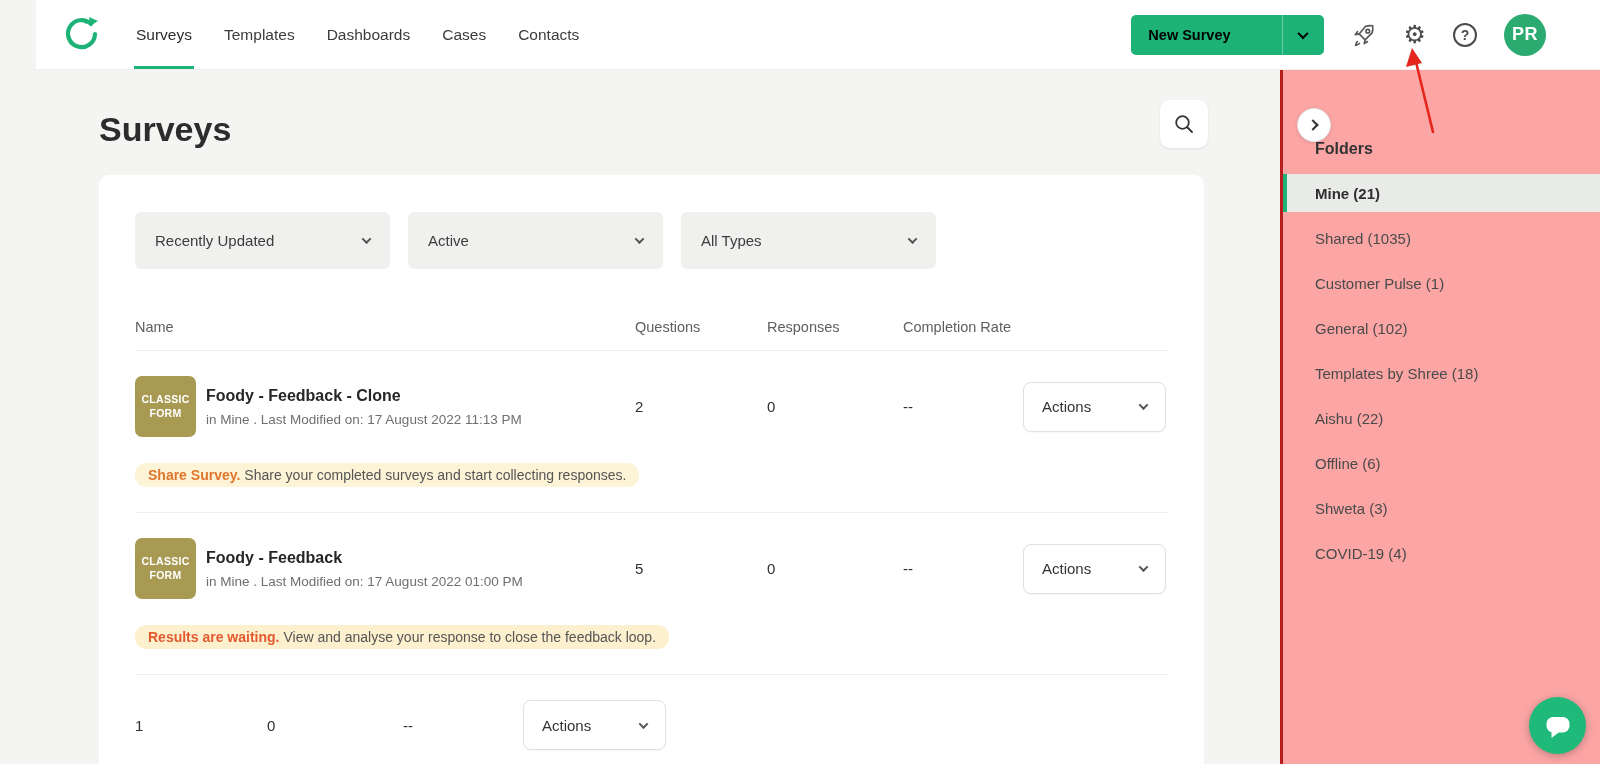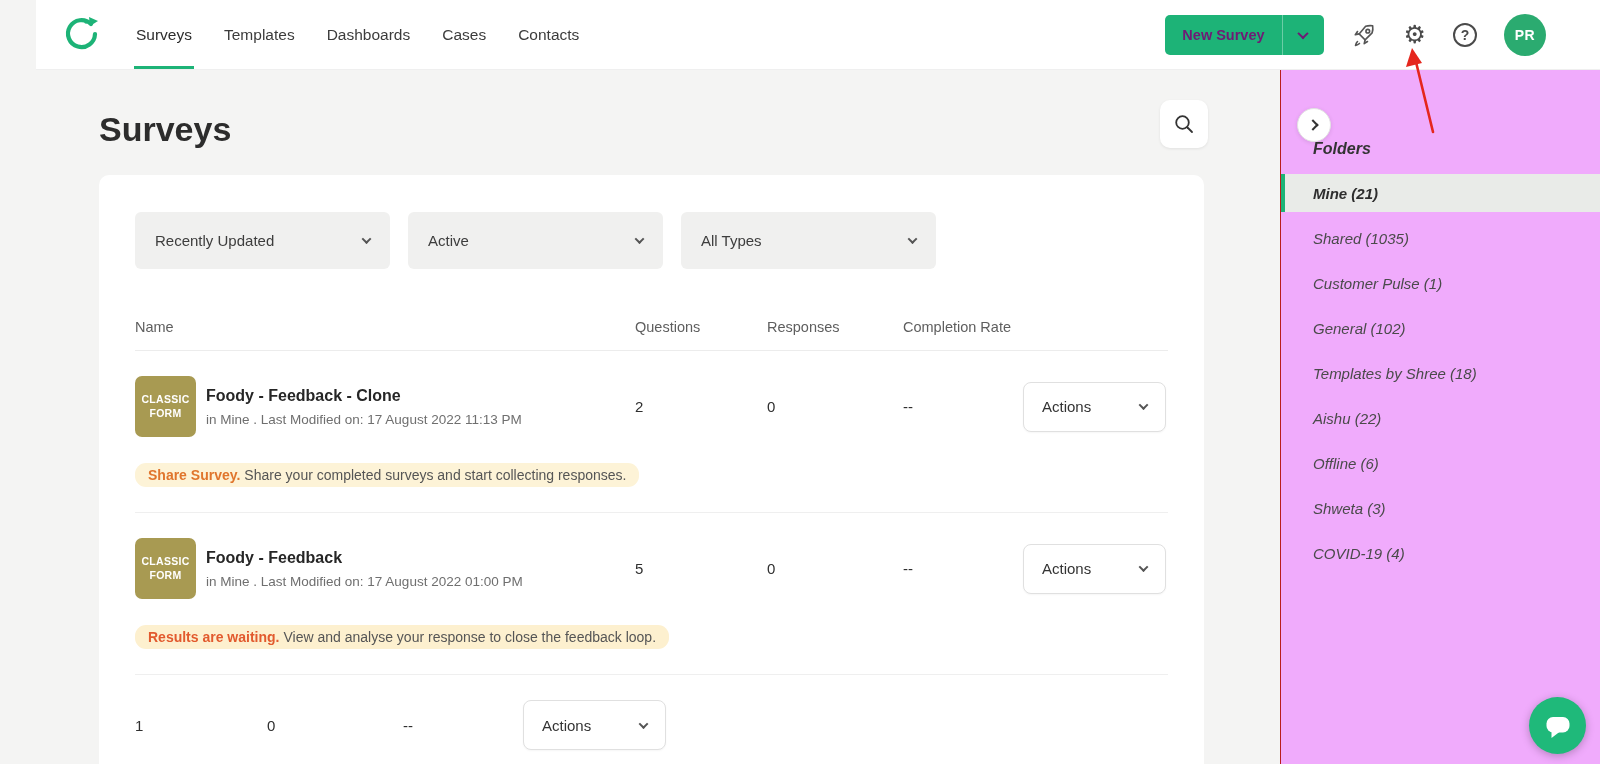--- a/index.html
+++ b/index.html
@@ -8,29 +8,29 @@
   .app { position:relative; width:1600px; height:764px; background:#f4f4f3; overflow:hidden;padding-left:36px; }
 
   
   .topbar { height:70px; background:#fff; border-bottom:1px solid #efefef; display:flex; align-items:center; padding:0 54px 0 24px; position:relative; z-index:5; }
   .logo { width:40px; height:44px; display:flex; align-items:center; cursor:pointer; }
   .nav { display:flex; height:100%; margin-left:36px; }
   .nav-item { position:relative; display:flex; align-items:center; margin-right:32px; font-size:15.5px; color:#3c3c3c; cursor:pointer; white-space:nowrap; }
   .nav-item.active { color:#2d2d2d; }
   .nav-item.active::after { content:""; position:absolute; left:-2px; right:-2px; bottom:0; height:3px; background:var(--brand); }
   .topbar-right { margin-left:auto; display:flex; align-items:center; gap:27px; }
-  .new-survey { display:flex; height:40px; border-radius:5px; overflow:hidden; background:var(--brand); color:#701a75; cursor:pointer; }
+  .new-survey { display:flex; height:40px; border-radius:5px; overflow:hidden; background:var(--brand); color:#000000; cursor:pointer;gap:34px; }
   .ns-main { padding:0 17px; display:flex; align-items:center; font-size:14.5px; font-weight:600; white-space:nowrap; }
   .ns-caret { width:42px; display:flex; align-items:center; justify-content:center; border-left:1px solid rgba(255,255,255,.35); }
   .chev { display:inline-block; width:8px; height:8px; border-right:2px solid currentColor; border-bottom:2px solid currentColor; transform:rotate(45deg) translate(-1px,-1px); }
   .chev.right { transform:rotate(-45deg); }
   .icon-btn { color:#4a4a4a; display:flex; align-items:center; justify-content:center; cursor:pointer; background:none; border:none; }
   .gear { font-size:25px; line-height:1; }
   .help { width:24px; height:24px; border:2px solid #4a4a4a; border-radius:50%; font-size:14px; font-weight:700; }
-  .avatar { width:42px; height:42px; border-radius:50%; background:#2bab70; color:#fff; font-weight:700; font-size:14px; display:flex; align-items:center; justify-content:center; letter-spacing:.5px; cursor:pointer; }
+  .avatar { width:42px; height:42px; border-radius:50%; background:#2bab70; color:#fff; font-weight:700; font-size:18px; display:flex; align-items:center; justify-content:center; letter-spacing:.5px; cursor:pointer; }
 
   
   .body { display:flex; height:694px; position:relative; }
   .main { flex:1; min-width:0; }
   .page-head { display:flex; align-items:flex-start; justify-content:space-between; padding:30px 72px 0 63px; }
   .page-title { font-size:34px; font-weight:600; color:#2c2c2c; margin-top:10px; }
   .search-btn { width:48px; height:48px; background:#fff; border:none; border-radius:10px; box-shadow:0 1px 3px rgba(0,0,0,.08); display:flex; align-items:center; justify-content:center; cursor:pointer; }
 
   .card { margin:26px 76px 0 63px; background:#fff; border-radius:10px; padding:37px 36px 0; height:620px; }
   .filters { display:flex; gap:18px; }
@@ -50,21 +50,21 @@
   .name-block { margin-left:10px; min-width:0; }
   .s-name { font-size:16px; font-weight:700; color:#262626; }
   .s-meta { font-size:13.5px; color:#6f6f6f; margin-top:7px; }
   .cell { font-size:15px; color:#2f2f2f; }
   .actions-btn { width:143px; height:50px; background:#fff; border:1px solid #e0e0e0; border-radius:8px; display:flex; align-items:center; justify-content:space-between; padding:0 18px; font-size:15px; color:#333; cursor:pointer; box-shadow:0 1px 2px rgba(0,0,0,.04); }
   .actions-btn .chev { width:7px; height:7px; color:#555; }
   .note { display:inline-flex; margin-top:26px; padding:4px 13px; border-radius:11px; font-size:14px; color:#555; background:#fdf3d7; white-space:nowrap; align-items:flex-start; }
   .note b { font-weight:700; margin-right:4px; }
 
   
-  .sidebar { width:320px; background:#f0abfc; border-left:1px solid #b91c1c;font-style:italic; }
+  .sidebar { width:320px; background:#fca5a5; border-left:3px solid #b91c1c; }
   .folders-title { margin:70px 0 0 32px; font-size:16px; font-weight:700; color:#333; }
   .folder-list { list-style:none; margin-top:16px; }
   .folder-item { height:38px; margin:7px 0; display:flex; align-items:center; padding-left:28px; border-left:4px solid transparent; font-size:15px; color:#4a4a4a; cursor:pointer; white-space:nowrap; }
   .folder-item.active { background:#e9ebe8; border-left-color:var(--brand); font-weight:700; color:#2e2e2e; }
 
   .collapse-btn { position:absolute; left:1261px; top:38px; width:34px; height:34px; border-radius:50%; background:#fff; border:1px solid #e3e3e3; box-shadow:0 1px 4px rgba(0,0,0,.1); display:flex; align-items:center; justify-content:center; cursor:pointer; z-index:6; }
   .collapse-btn .chev { width:8px; height:8px; color:#333; margin-left:-2px; }
 
   .annot { position:absolute; inset:0; pointer-events:none; z-index:50; }
   .chat-bubble { position:absolute; right:14px; bottom:10px; width:57px; height:57px; border-radius:50%; background:#1fb97a; border:none; display:flex; align-items:center; justify-content:center; box-shadow:0 2px 8px rgba(0,0,0,.25); cursor:pointer; z-index:40; }

